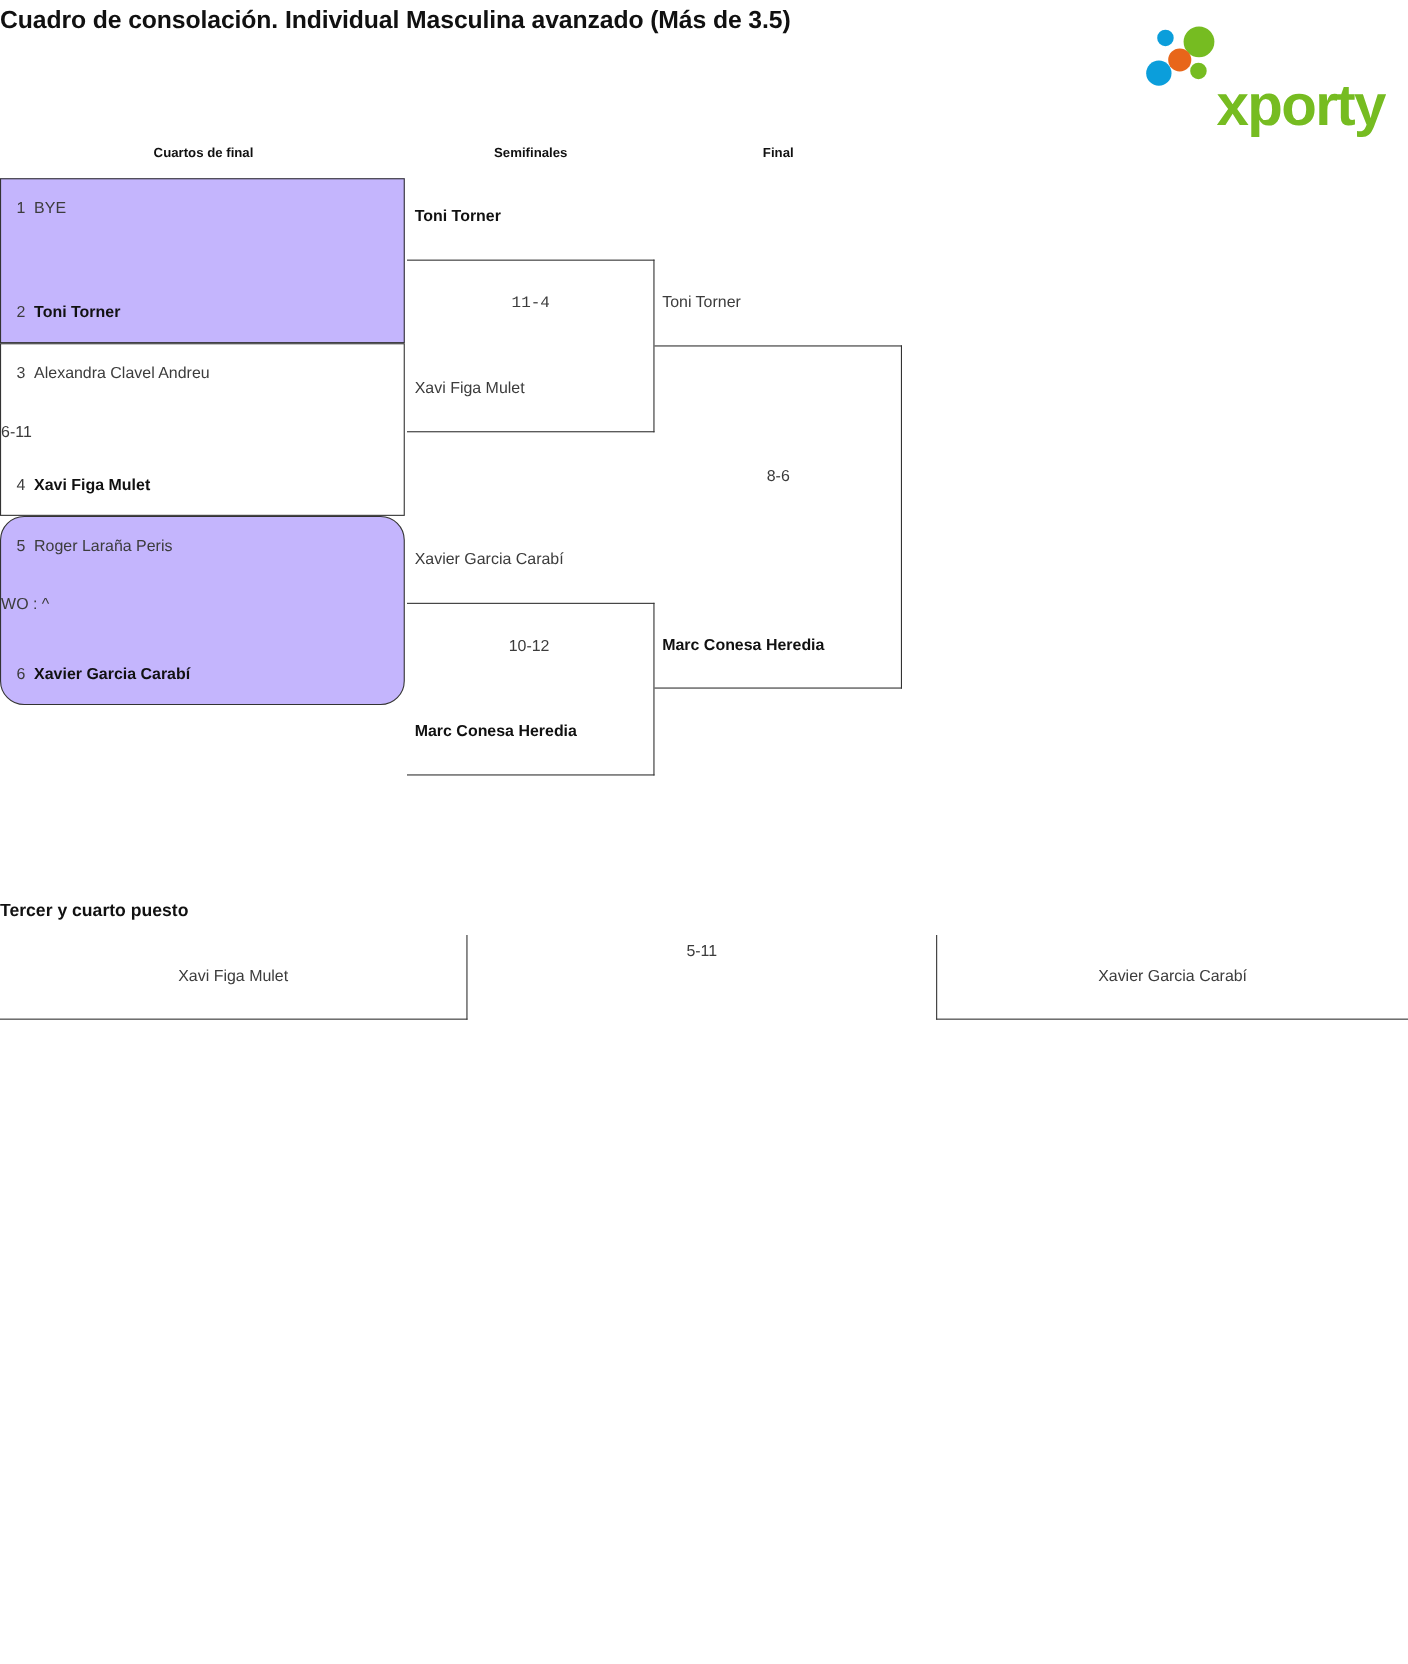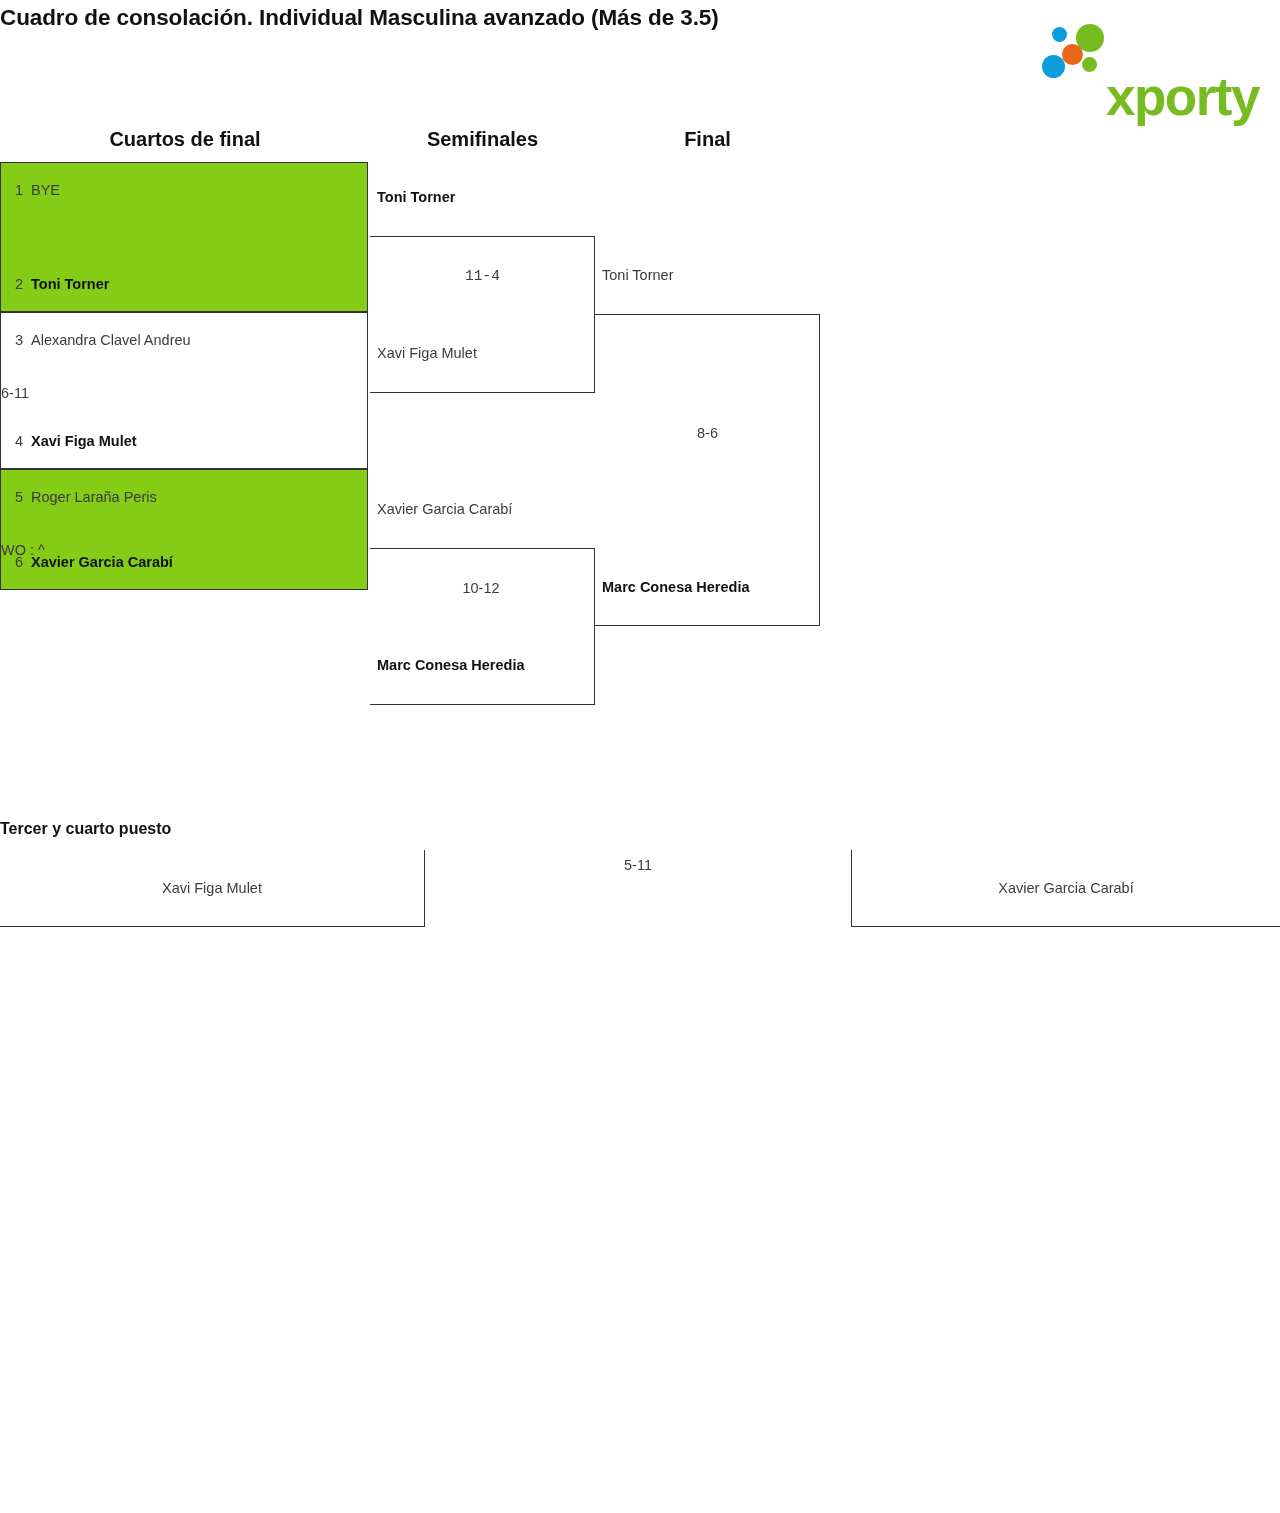--- a/index.html
+++ b/index.html
@@ -54,21 +54,21 @@
     font-weight: 700;
     letter-spacing: -1.5px;
     line-height: 62px;
     color: #76bc21;
     margin-top: 46px;
   }
 
   
   .round-header {
     position: absolute;
-    font-size: 20px;
+    font-size: 12px;
     font-weight: 700;
     color: #111111;
     text-align: center;
     top: 128px;
     height: 22px;
     line-height: 22px;
   }
   #rh-0 { left: 0px;   width: 370px; }
   #rh-1 { left: 370px; width: 225px; }
   #rh-2 { left: 595px; width: 225px; }
@@ -81,21 +81,21 @@
   }
 
   
   .r1-match {
     position: absolute;
     left: 0;
     width: 368px;
     border: 1px solid #333333;
     box-sizing: border-box;
   }
-  .r1-match.shaded { background: #84cc16; }
+  .r1-match.shaded { background: #c4b5fd; }
   .r1-match.plain  { background: #ffffff; padding-left: 25px; }
 
   .r1-seedrow {
     position: absolute;
     left: 0;
     width: 100%;
     height: 20px;
     line-height: 20px;
     font-size: 14.5px;
     white-space: nowrap;
@@ -245,21 +245,21 @@
   <div class="r1-match plain" style="top:312px; height:157px;">
     <div class="r1-seedrow top">
       <span class="seed-num">3</span><span class="seed-name">Alexandra Clavel Andreu</span>
     </div>
     <div class="r1-score" style="top:72px;">6-11</div>
     <div class="r1-seedrow bottom">
       <span class="seed-num">4</span><span class="seed-name winner">Xavi Figa Mulet</span>
     </div>
   </div>
 
-  <div class="r1-match shaded" style="top:469px; height:121px;">
+  <div class="r1-match shaded" style="top:469px; height:172px;border-radius:22px;">
     <div class="r1-seedrow top">
       <span class="seed-num">5</span><span class="seed-name">Roger Laraña Peris</span>
     </div>
     <div class="r1-score" style="top:72px;">WO : ^</div>
     <div class="r1-seedrow bottom">
       <span class="seed-num">6</span><span class="seed-name winner">Xavier Garcia Carabí</span>
     </div>
   </div>
 
 

